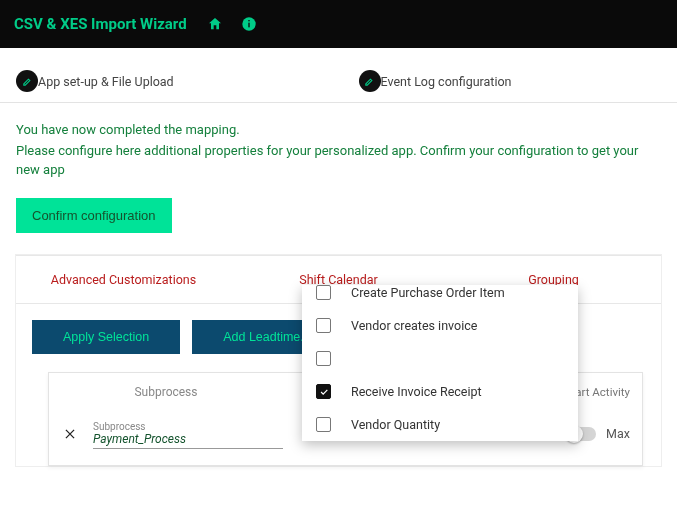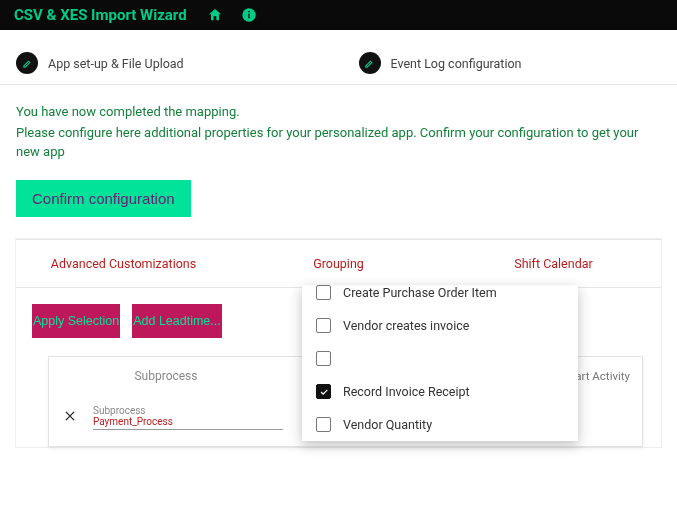--- a/index.html
+++ b/index.html
@@ -1,57 +1,57 @@
 <!DOCTYPE html>
 <html><head>
 <meta charset="utf-8">
 <style>
   * { box-sizing: border-box; margin: 0; padding: 0; }
   body { font-family: -apple-system, BlinkMacSystemFont, "Segoe UI", Roboto, Arial, sans-serif; font-size: 13px; color: #333; background: #fff; width: 677px; height: 520px; overflow: hidden; position: relative; }
 
-  .topbar { background: #0a0a0a; height: 30px; display: flex; align-items: center; padding: 0 14px; }
+  .topbar { background: #0a0a0a; height: 48px; display: flex; align-items: center; padding: 0 14px; }
   .topbar .title { color: #00cc88; font-weight: 700; font-size: 15px; margin-right: 18px; }
   .topbar .icon { width: 20px; height: 20px; display: flex; align-items: center; justify-content: center; margin-right: 14px; }
   .topbar .icon svg { fill: #00cc88; }
 
   .steps { display: flex; padding: 22px 16px 10px 16px; gap: 40px; border-bottom: 1px solid #e3e3e3; }
-  .step { display: flex; align-items: center; gap: 10px; flex: 1; }
+  .step { display: flex; align-items: center; gap: 0; flex: 1; }
   .step .circle { width: 22px; height: 22px; border-radius: 50%; background: #111; display: flex; align-items: center; justify-content: center; }
   .step .circle svg { stroke: #00cc88; fill: none; stroke-width: 2.5; }
   .step .label { font-size: 12.5px; color: #444; }
 
   .intro { padding: 18px 16px 14px 16px; line-height: 1.45; font-size: 13px; color: #15803d; }
   .intro p:first-child { margin-bottom: 2px; }
 
-  .confirm-btn { margin: 4px 16px 22px 16px; background: #00e398; border: none; color: #701a75; font-size: 15px; padding: 10px 16px; cursor: pointer; }
+  .confirm-btn { margin: 4px 16px 22px 16px; background: #00e398; border: none; color: #14532d; font-size: 13px; padding: 10px 16px; cursor: pointer; }
 
   .panel { margin: 0 16px 0 16px; border-top: 1px solid #e7e7e7; position: relative; box-shadow: 0 0 0 1px #eee; }
   .tabs { display: flex; }
   .tab { flex: 1; text-align: center; padding: 16px 4px; font-size: 12.5px; color: #b91c1c; cursor: pointer; border-bottom: 1px solid #e7e7e7; }
 
   .actions { padding: 16px 16px 0 16px; display: flex; gap: 12px; }
-  .btn-dark { background: #be185d; color: #00e398; border: none; padding: 10px 1px; font-size: 12.5px; cursor: pointer; }
+  .btn-dark { background: #0c4a6e; color: #00e398; border: none; padding: 10px 31px; font-size: 12.5px; cursor: pointer; }
 
   .table-area { margin: 18px 18px 0 32px; border: 1px solid #e3e3e3; background: #fff; box-shadow: 0 2px 4px rgba(0,0,0,0.06); position: relative; }
   .thead { display: flex; padding: 12px 12px; font-size: 12px; color: #888; }
   .thead .col-sub { flex: 0 0 210px; text-align: center; }
   .thead .col-right { margin-left: auto; font-size: 11.5px; color: #777; }
   .trow { display: flex; align-items: center; padding: 8px 12px 16px 12px; gap: 14px; }
   .close-x { width: 18px; height: 18px; display: flex; align-items: center; justify-content: center; cursor: pointer; font-size: 18px; color: #222; }
   .field { flex: 0 0 190px; border-bottom: 1px solid #999; padding: 2px 0; }
   .field .flabel { font-size: 10px; color: #888; }
-  .field .fval { font-size: 10px; color: #b91c1c; }
+  .field .fval { font-size: 12px; color: #14532d; font-style: italic; }
   .minmax { margin-left: auto; display: flex; align-items: center; gap: 10px; font-size: 12.5px; color: #555; }
   .switch { width: 30px; height: 14px; background: #d5d5d5; border-radius: 8px; position: relative; }
   .switch::after { content: ""; position: absolute; left: -1px; top: -2px; width: 18px; height: 18px; background: #fff; border-radius: 50%; box-shadow: 0 1px 2px rgba(0,0,0,0.3); }
 
   
   .dropdown { position: absolute; left: 302px; top: 285px; width: 276px; background: #fff; box-shadow: 0 4px 12px rgba(0,0,0,0.25); max-height: 216px; overflow: hidden; z-index: 50; }
   .dd-inner { max-height: 216px; overflow-y: scroll; }
-  .dd-item { display: flex; align-items: flex-start; gap: 12px; padding: 9px 14px; font-size: 12.5px; color: #333; cursor: pointer; }
+  .dd-item { display: flex; align-items: flex-start; gap: 20px; padding: 9px 14px; font-size: 12.5px; color: #333; cursor: pointer; }
   .dd-item.sel { background: #f0f0f0; }
   .cb { width: 15px; height: 15px; border: 1.5px solid #777; border-radius: 2px; flex-shrink: 0; display: flex; align-items: center; justify-content: center; }
   .cb.on { background: #111; border-color: #111; }
   .cb.on svg { stroke: #fff; fill: none; stroke-width: 3; }
   
   .dd-inner::-webkit-scrollbar { width: 16px; }
   .dd-inner::-webkit-scrollbar-track { background: #f4f4f4; }
   .dd-inner::-webkit-scrollbar-thumb { background: #c0c0c0; }
   .dd-inner::-webkit-scrollbar-button { background: #f4f4f4; height: 16px; }
 </style>
@@ -102,22 +102,22 @@
   <p>You have now completed the mapping.</p>
   <p>Please configure here additional properties for your personalized app. Confirm your configuration to get your new app</p>
 </div>
 
 <button class="confirm-btn">Confirm configuration</button>
 
 
 <div class="panel">
   <div class="tabs">
     <div class="tab">Advanced Customizations</div>
+    <div class="tab">Shift Calendar</div>
     <div class="tab">Grouping</div>
-    <div class="tab">Shift Calendar</div>
   </div>
 
   <div class="actions">
     <button class="btn-dark">Apply Selection</button>
     <button class="btn-dark">Add Leadtime...</button>
   </div>
 
   <div class="table-area">
     <div class="thead">
       <span class="col-sub">Subprocess</span>
@@ -125,20 +125,25 @@
     </div>
     <div class="trow">
       <span class="close-x">
         <svg viewBox="0 0 24 24" width="14" height="14">
             <path d="M5 5l14 14M19 5L5 19" stroke="#222" stroke-width="2.2"></path>
           </svg>
       </span>
       <div class="field">
         <div class="flabel">Subprocess</div>
         <div class="fval">Payment_Process</div>
+      </div>
+      <div class="minmax">
+        <span>Min</span>
+        <span class="switch"></span>
+        <span>Max</span>
       </div>
     </div>
   </div>
 </div>
 
 
 <div class="dropdown">
   <div class="dd-inner">
     <div class="dd-item" style="padding-top:0px;">
       <span class="cb"></span>
@@ -150,21 +155,21 @@
     </div>
     <div class="dd-item">
       <span class="cb"></span>
     </div>
     <div class="dd-item">
       <span class="cb on">
           <svg viewBox="0 0 24 24" width="10" height="10">
             <path d="M5 12l5 5L20 7"></path>
           </svg>
         </span>
-      <span>Record Invoice Receipt</span>
+      <span>Receive Invoice Receipt</span>
     </div>
     <div class="dd-item">
       <span class="cb"></span>
       <span>Vendor Quantity</span>
     </div>
   </div>
 </div>
 
 
 

